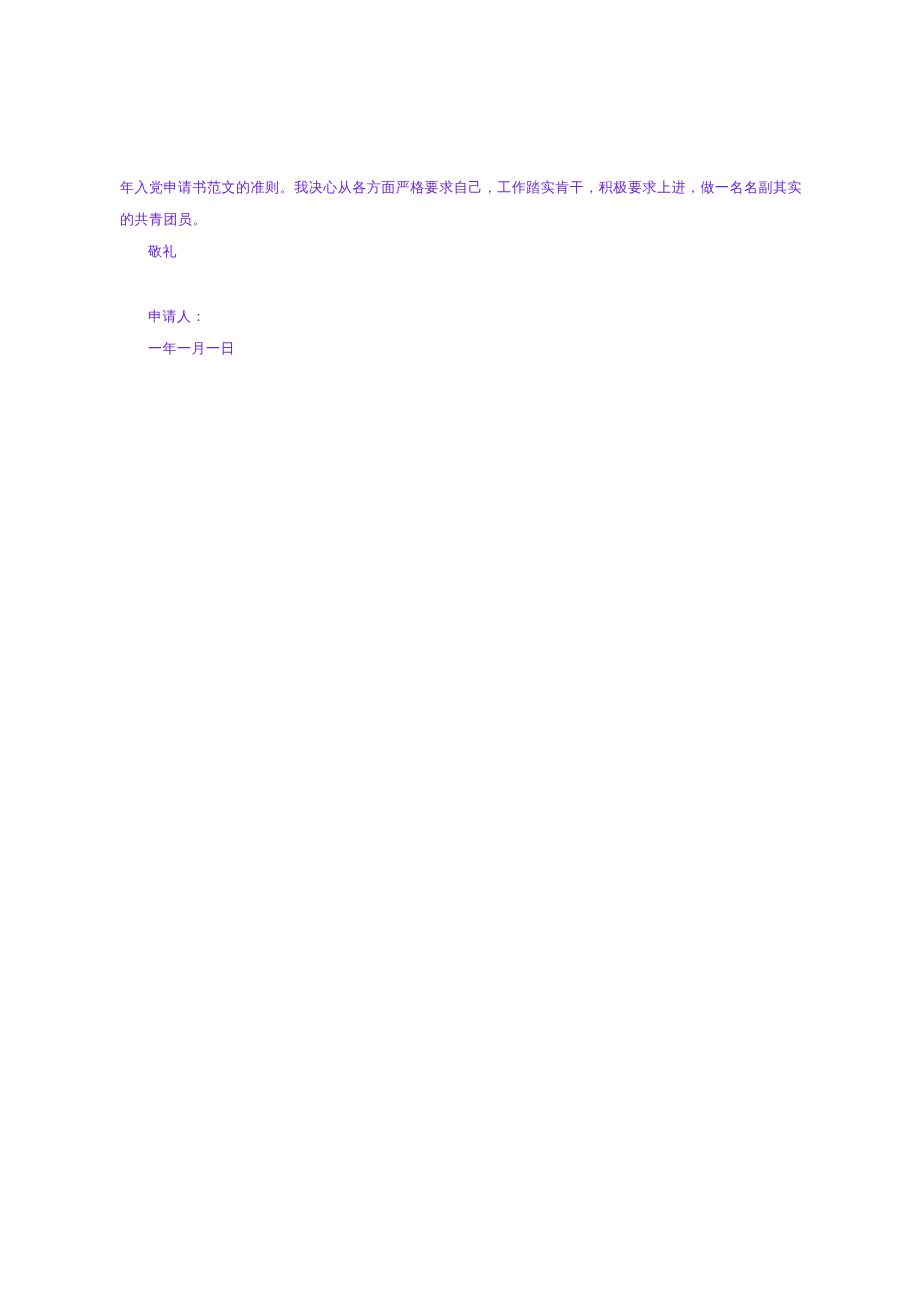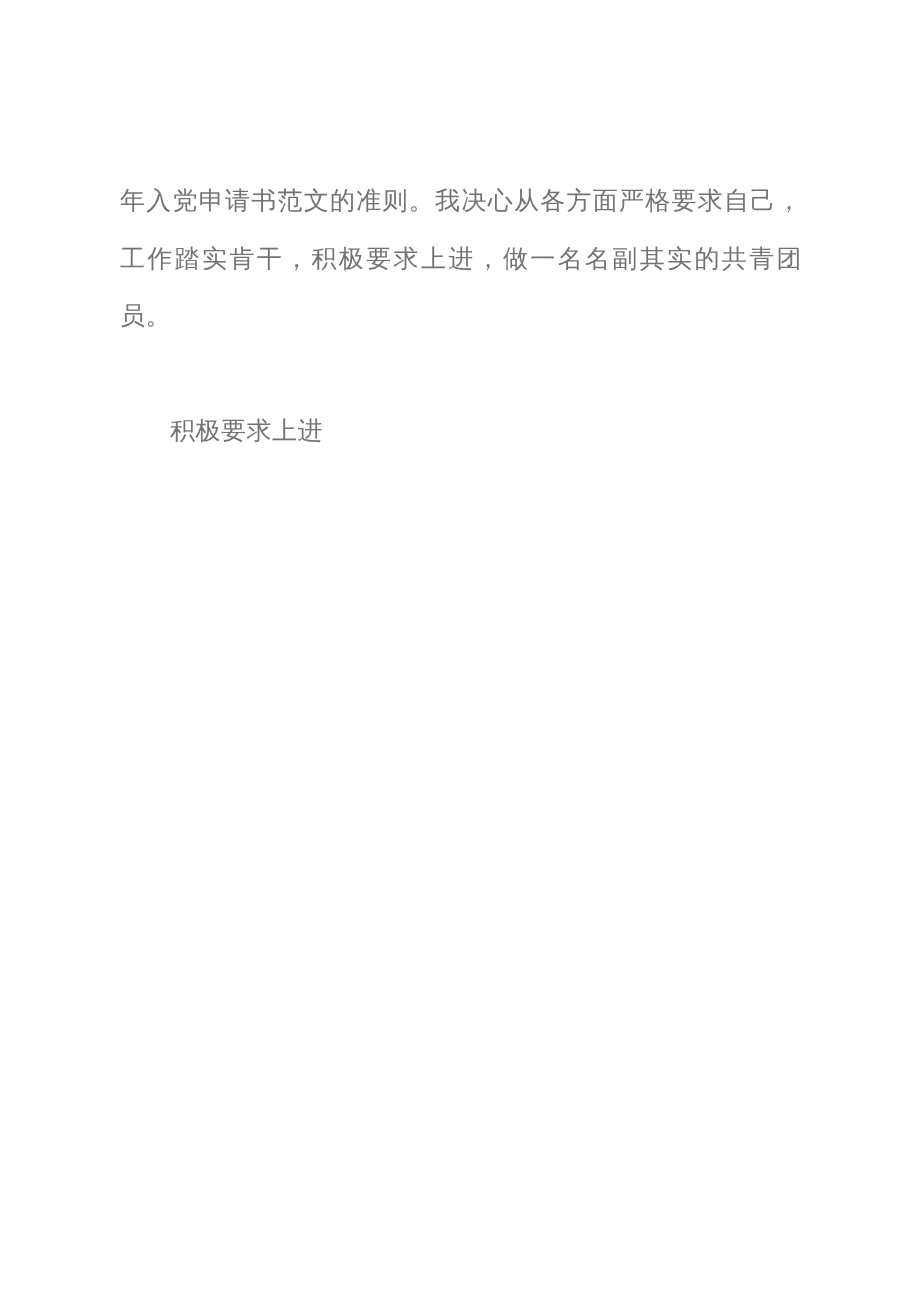--- a/index.html
+++ b/index.html
@@ -10,33 +10,35 @@
     body {
       width: 920px;
       height: 1301px;
       background: #ffffff;
       font-family: "SimSun", "宋体", serif;
       padding-top: 172px;
       padding-left: 120px;
       padding-right: 118px;
     }
     .document {
-      font-size: 25px;
-      color: #737373;
+      font-size: 14px;
+      color: #6d28d9;
       line-height: 2.3;
     }
     .paragraph-continue {
       text-align: justify;
       letter-spacing: 0.5px;
     }
     .indent-line {
       text-indent: 2em;
       letter-spacing: 0.5px;
     }
   </style>
 </head>
 <body>
 
 <div class="document">
   <p class="paragraph-continue">年入党申请书范文的准则。我决心从各方面严格要求自己，工作踏实肯干，积极要求上进，做一名名副其实的共青团员。</p>
+  <p class="indent-line">敬礼</p>
   <p class="indent-line">&nbsp;</p>
-  <p class="indent-line">积极要求上进</p>
+  <p class="indent-line">申请人：</p>
+  <p class="indent-line">一年一月一日</p>
 </div>
 
 </body></html>

